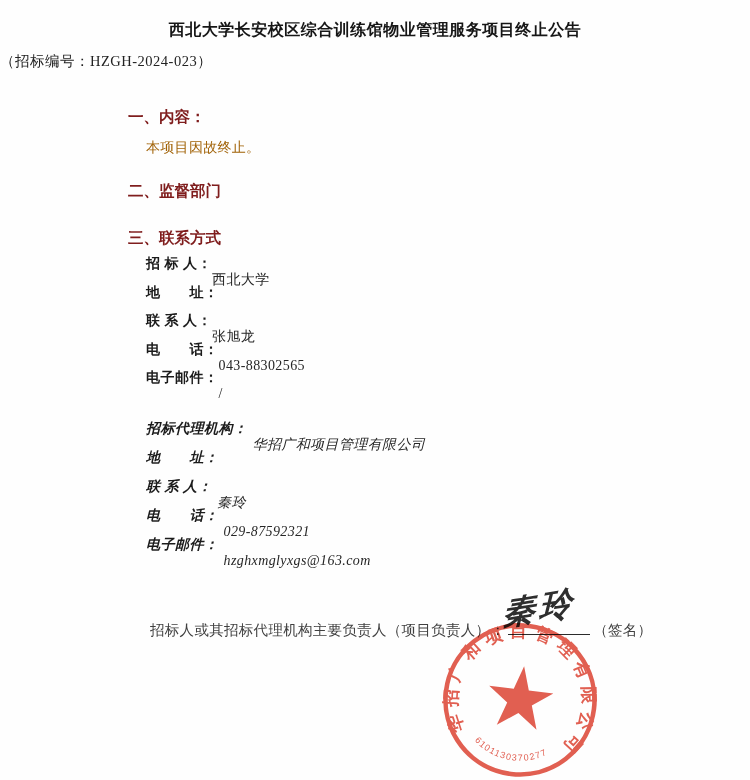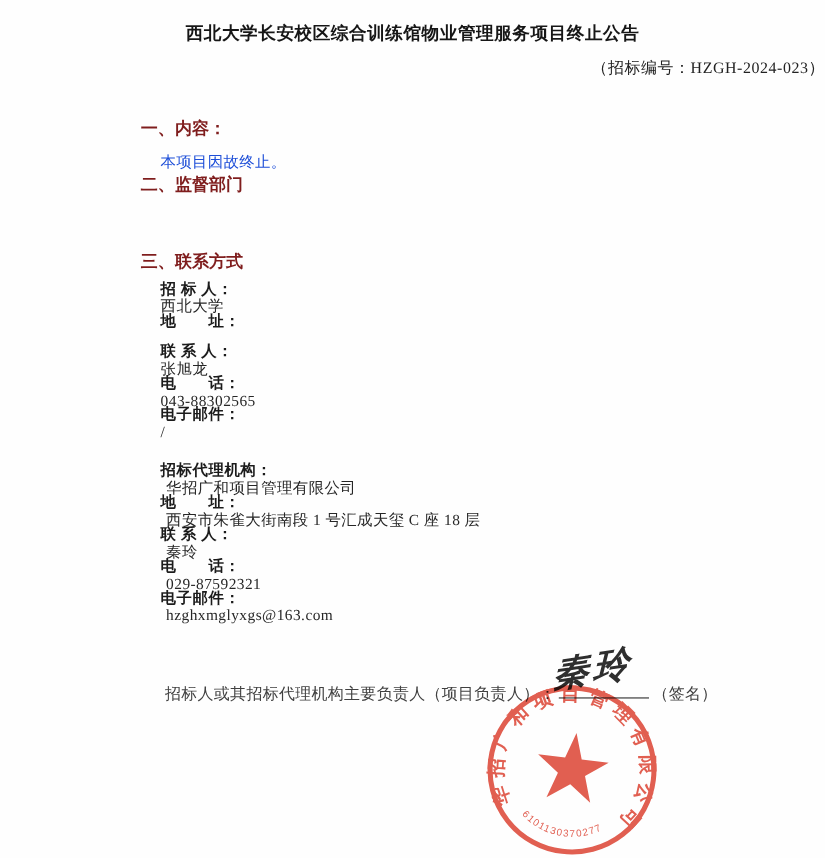--- a/index.html
+++ b/index.html
@@ -17,51 +17,52 @@
   }
   .doc-title {
     position:absolute; top:20px; left:0; width:100%;
     text-align:center;
     font-size:16px; font-weight:bold;
     letter-spacing:0.5px;
     color:#161616;
   }
   .doc-subtitle {
     position:absolute; top:52px; left:0; width:100%;
-    text-align:right;
+    text-align:left;
     font-size:14.5px; font-weight:500;
     letter-spacing:0.5px;
     color:#222;
   }
   .sec-heading {
     position:absolute; left:128px;
     font-size:15.5px; font-weight:bold;
     color:#7f1d1d;
     margin:0;
   }
   .sec-body {
     position:absolute; left:146px;
-    font-size:14px; color:#1d4ed8;
+    font-size:14px; color:#a16207;
     margin:0;
     letter-spacing:0.3px;
   }
   .contacts {
     position:absolute; left:146px;
   }
-  .contact-row { height:28.6px; line-height:16px; font-size:14px; display:flex; align-items:flex-start;flex-direction:column; }
-  .contacts.g2 .contact-row { height:29px; }
+  .contact-row { height:28.6px; line-height:16px; font-size:14px; display:flex; align-items:flex-start; }
+  .contacts.g2 .contact-row { height:29px;font-style:italic; }
   .lbl {
     white-space:pre;
     font-weight:bold;
     color:#1b1b1b;
     letter-spacing:0.5px;
   }
   .val {
     color:#262626;
     letter-spacing:0.4px;
+    margin-top:16px;
   }
   .contacts.g2 .val { margin-left:5px; }
   .sign-line {
     position:absolute;
     font-size:14.5px;
     color:#404040;
     letter-spacing:0.3px;
     white-space:nowrap;
   }
   .uline {
@@ -112,21 +113,21 @@
 <body>
 
 <div class="page">
 
   <div class="doc-title">西北大学长安校区综合训练馆物业管理服务项目终止公告</div>
   <div class="doc-subtitle">（招标编号：HZGH-2024-023）</div>
 
   <h2 class="sec-heading" style="top:107px">一、内容：</h2>
   <p class="sec-body" style="top:139px">本项目因故终止。</p>
 
-  <h2 class="sec-heading" style="top:158px">二、监督部门</h2>
+  <h2 class="sec-heading" style="top:181px">二、监督部门</h2>
 
   <h2 class="sec-heading" style="top:228px">三、联系方式</h2>
 
   <div class="contacts g1" style="top:256px">
     <div class="contact-row">
       <span class="lbl">招 标 人：</span>
         <span class="val">西北大学</span>
     </div>
     <div class="contact-row">
       <span class="lbl">地　　址：</span>
@@ -145,21 +146,20 @@
     </div>
   </div>
 
   <div class="contacts g2" style="top:421px">
     <div class="contact-row">
       <span class="lbl">招标代理机构：</span>
         <span class="val">华招广和项目管理有限公司</span>
     </div>
     <div class="contact-row">
       <span class="lbl">地　　址：</span>
-        <span class="val">西安市朱雀大街南段 1 号汇成天玺 C 座 18 层</span>
     </div>
     <div class="contact-row">
       <span class="lbl">联 系 人：</span>
         <span class="val">秦玲</span>
     </div>
     <div class="contact-row">
       <span class="lbl">电　　话：</span>
         <span class="val">029-87592321</span>
     </div>
     <div class="contact-row">

